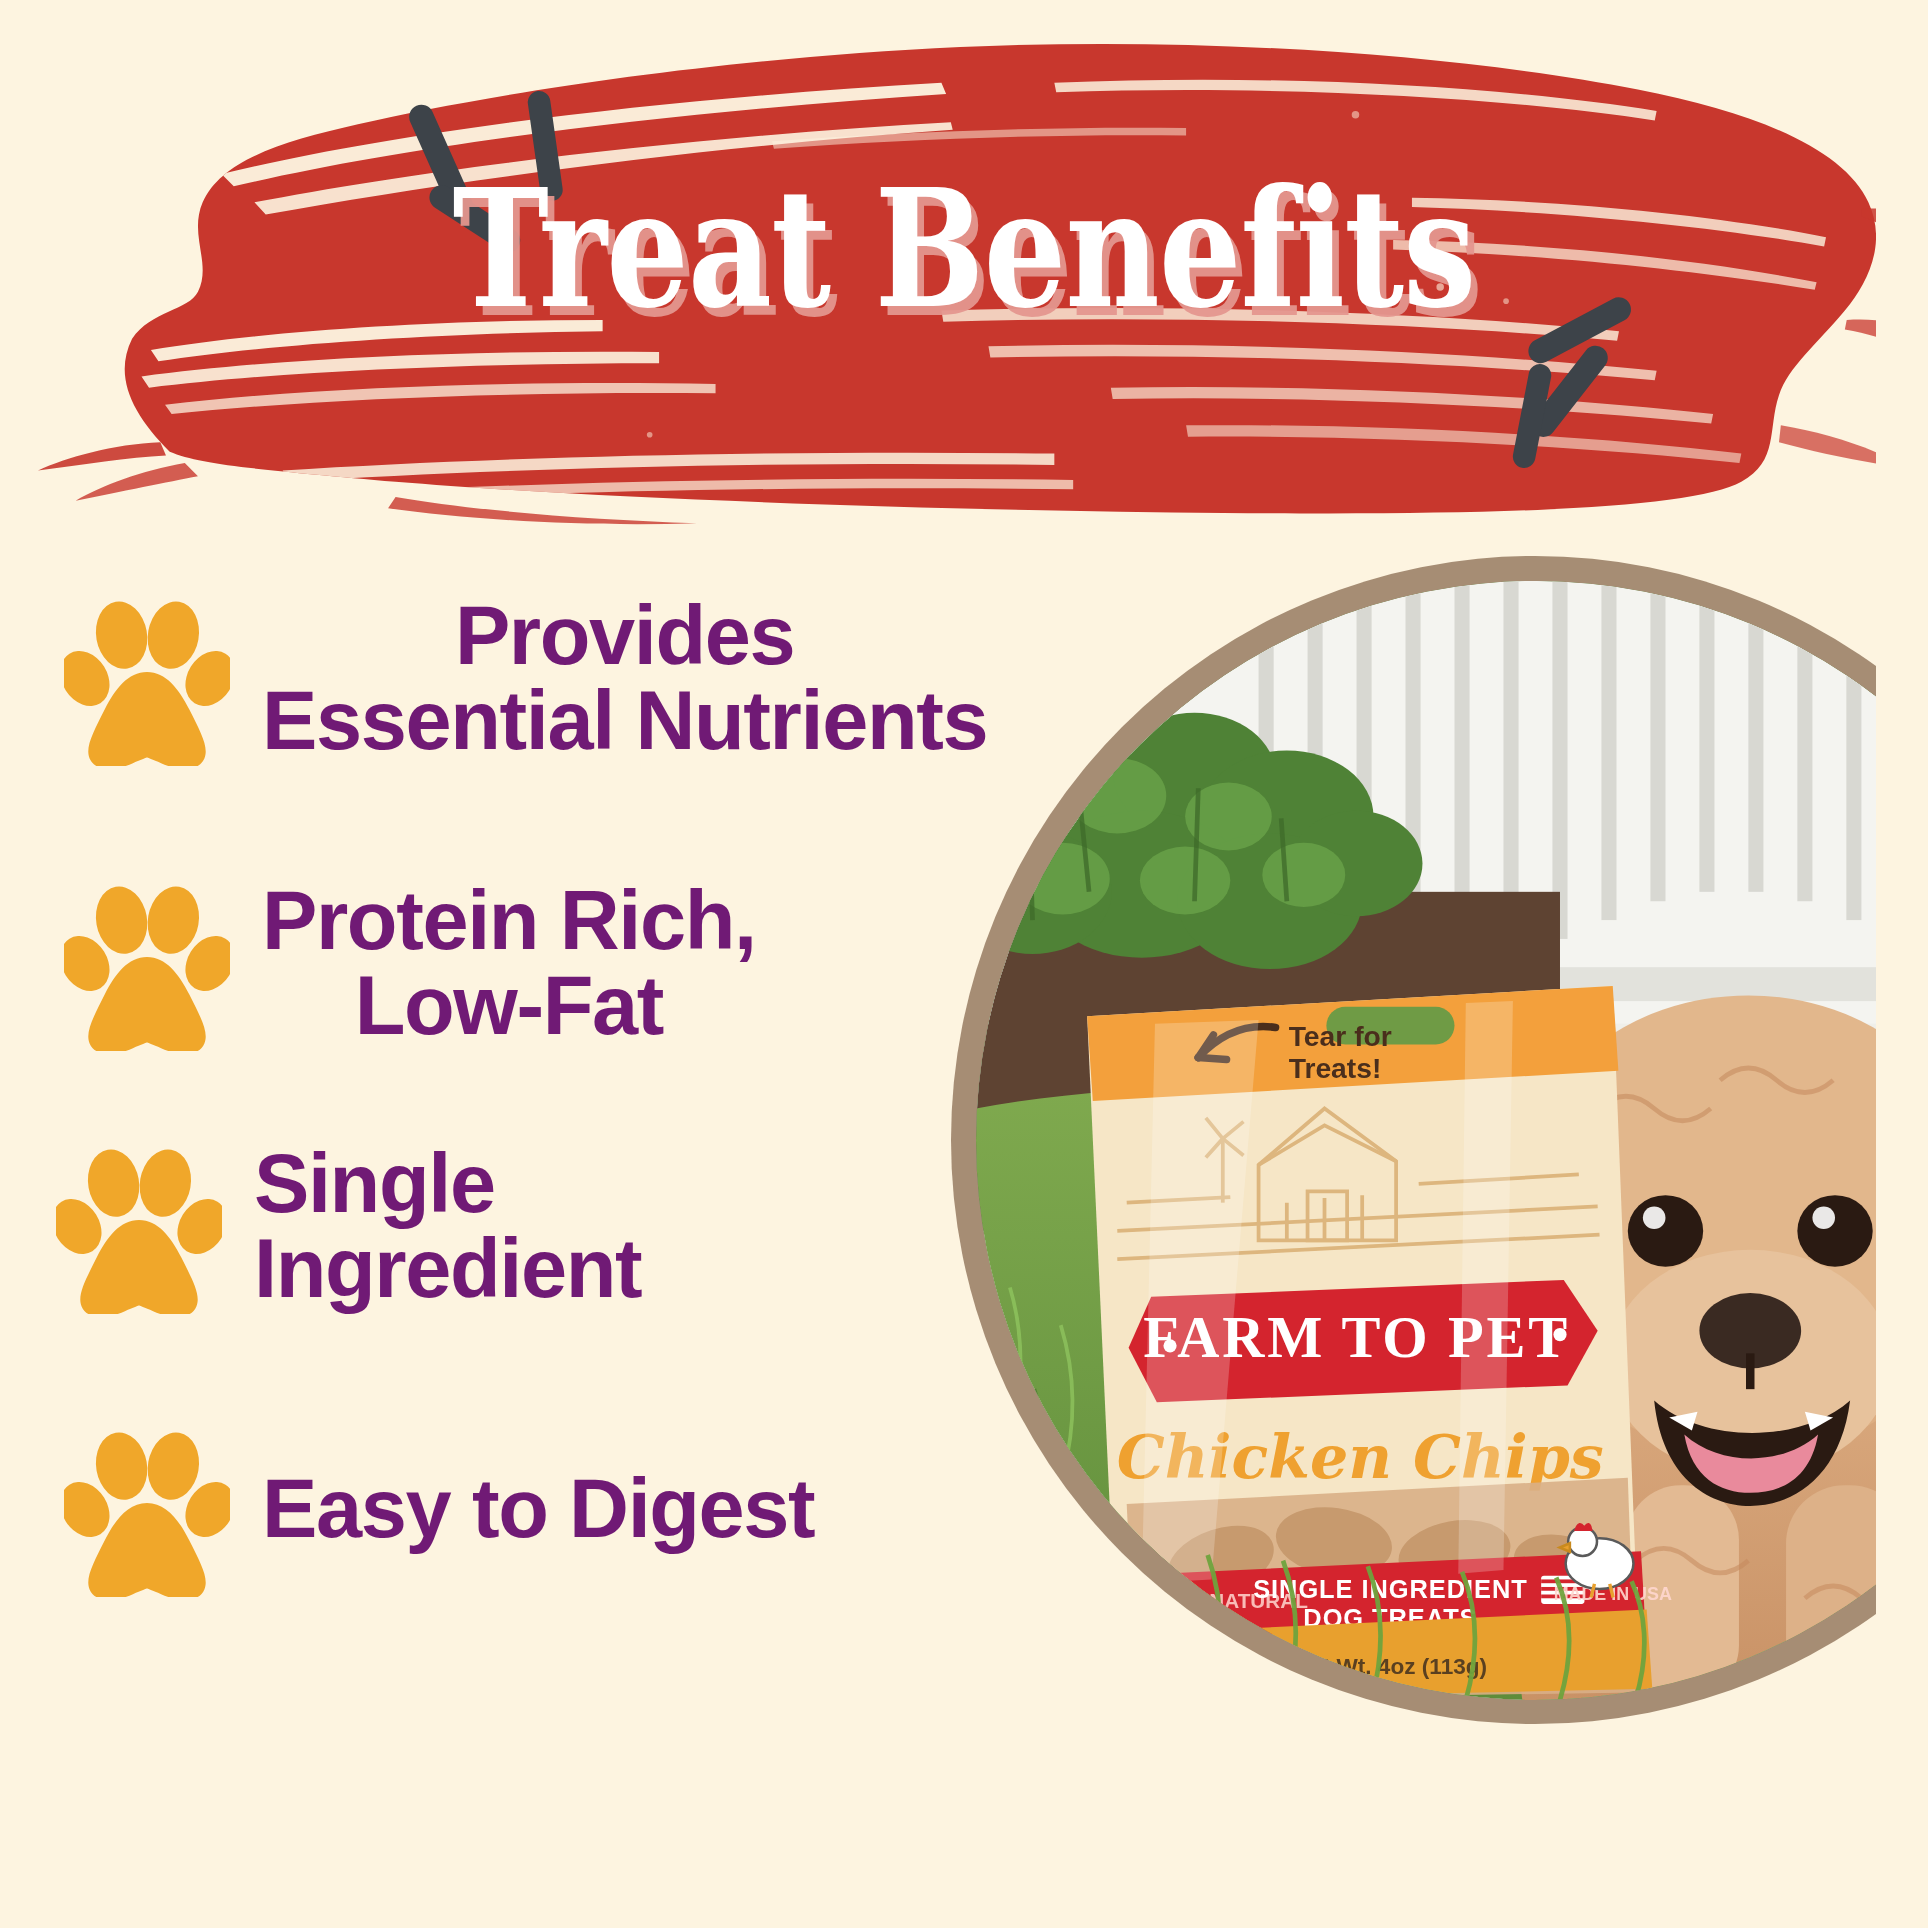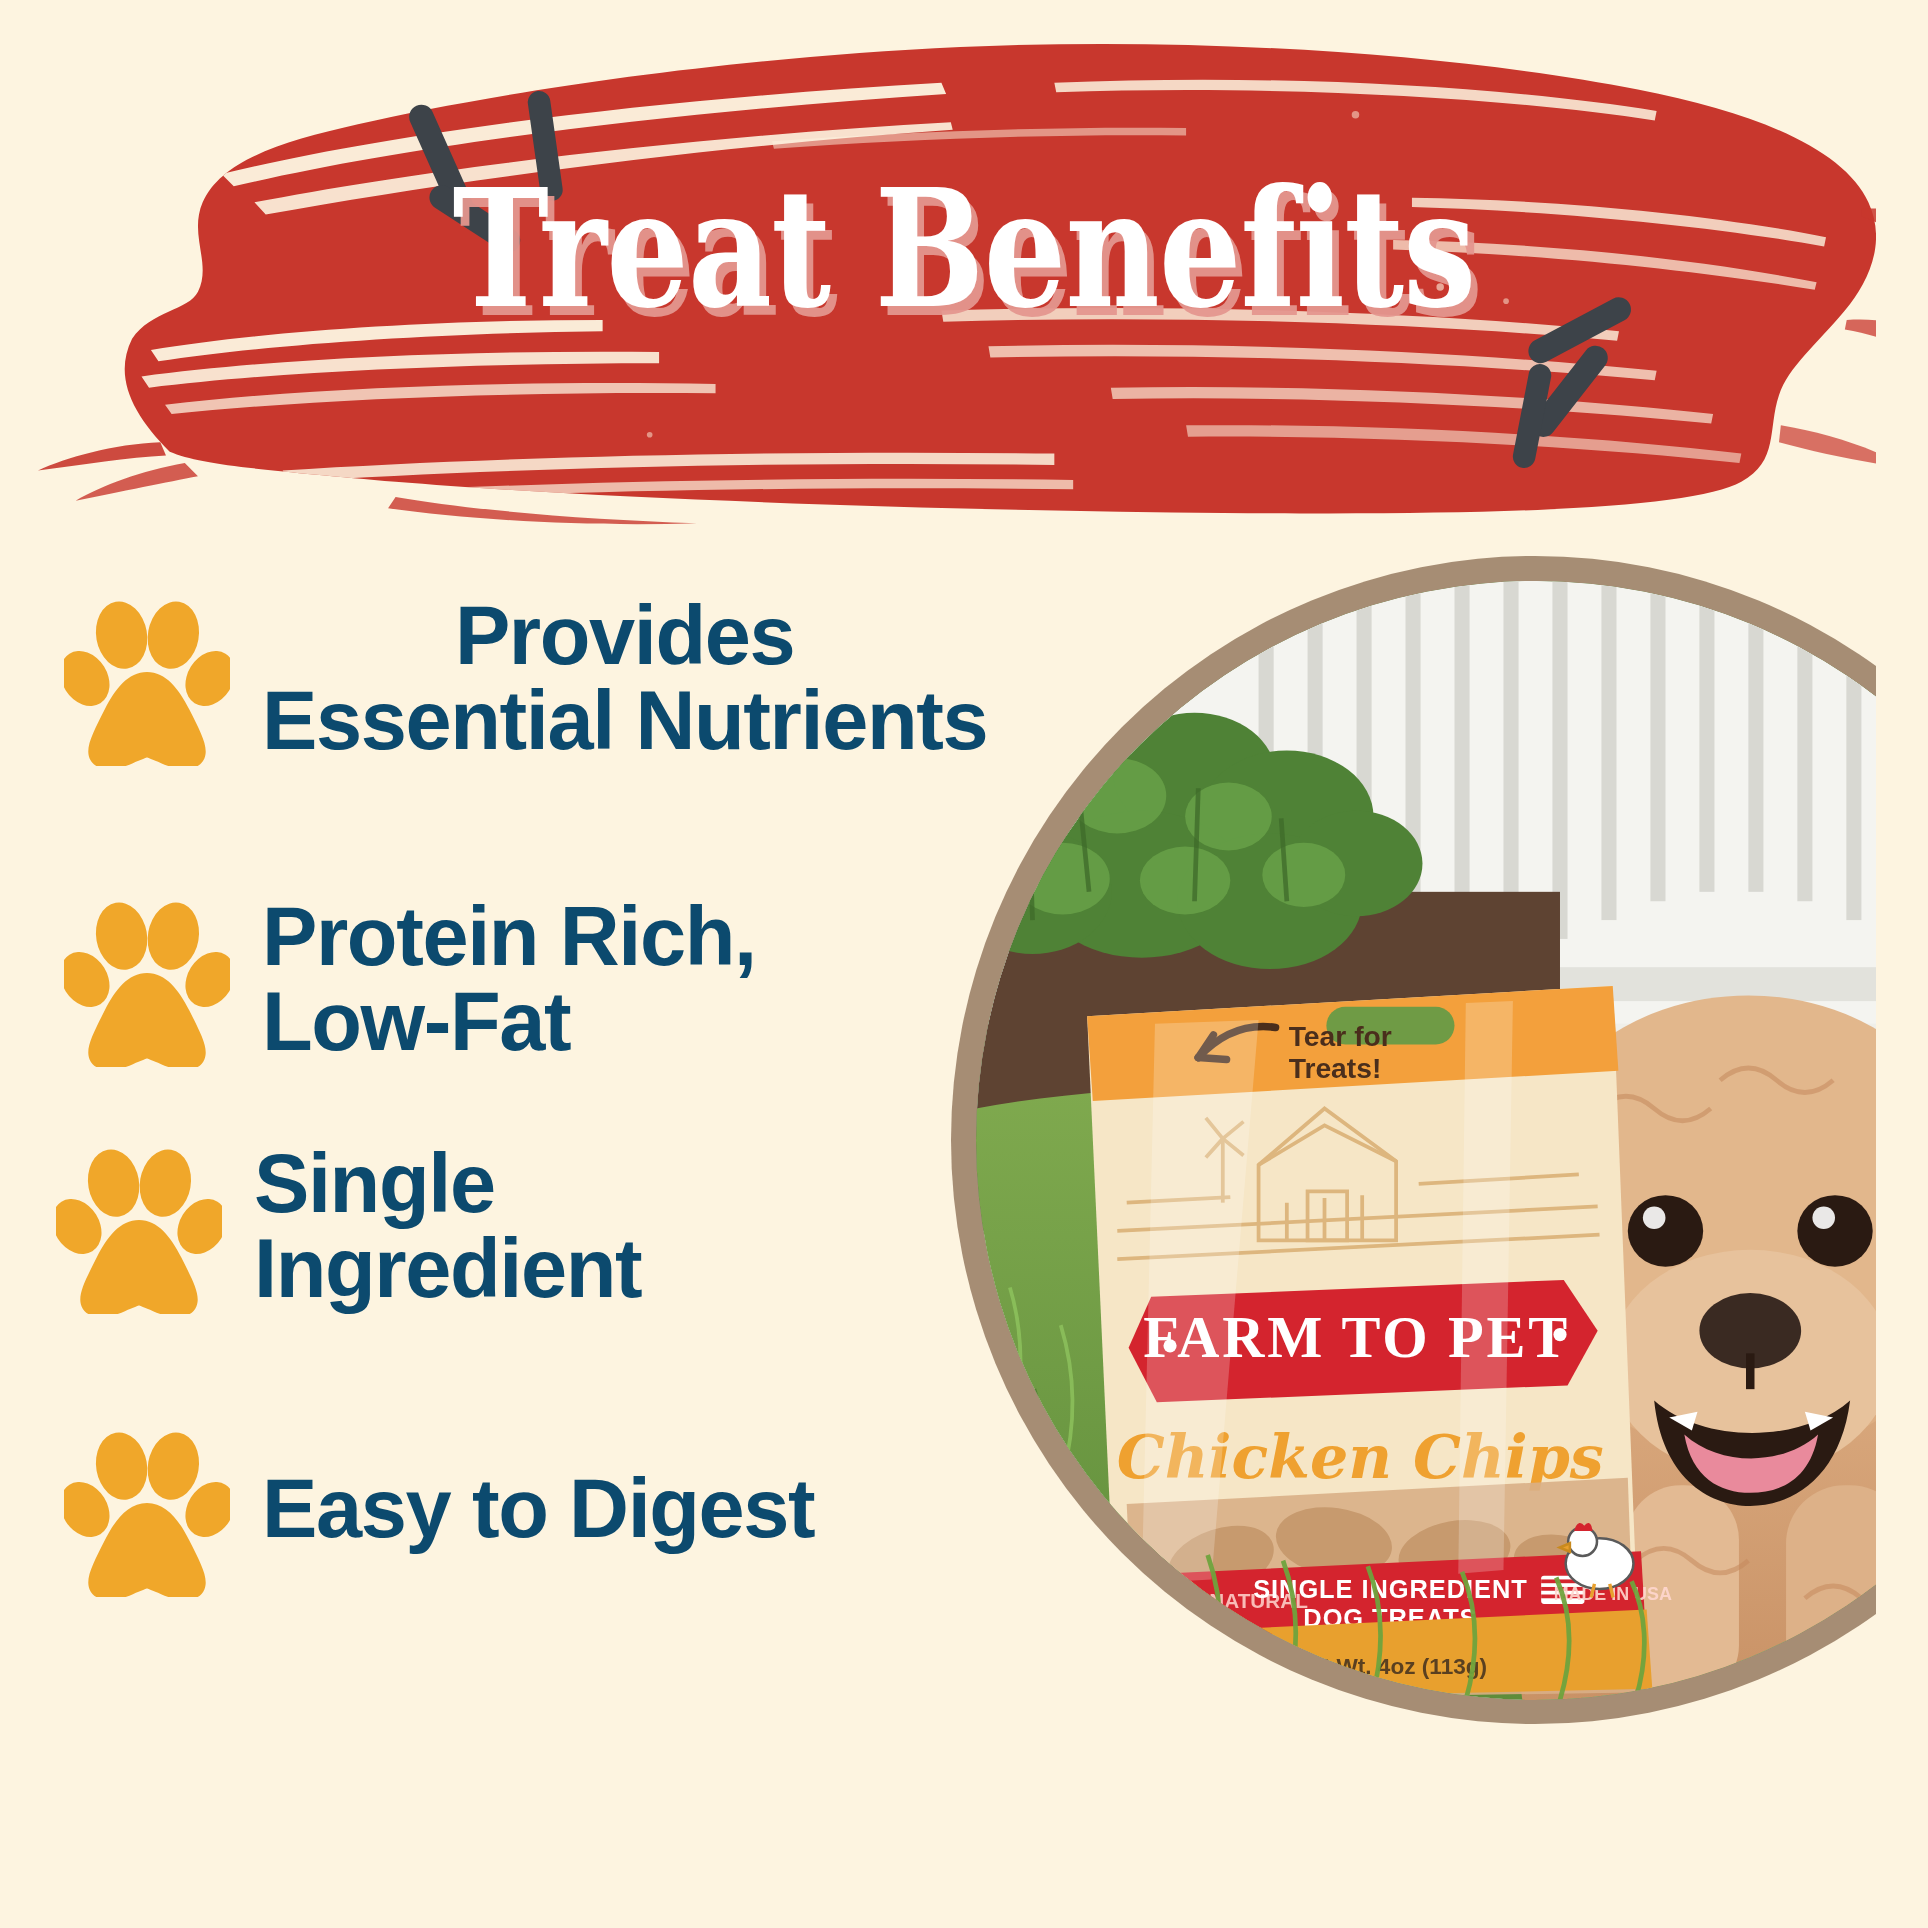--- a/index.html
+++ b/index.html
@@ -30,27 +30,27 @@
 
   
   .benefits{position:absolute;left:0;top:565px;width:998px;}
   .benefit{position:absolute;display:flex;align-items:center;}
   .paw{flex:0 0 auto;width:166px;height:175px;margin-right:32px;}
   .benefit-text{
     font-family:"Liberation Sans", sans-serif;
     font-weight:700;
     font-size:83px;
     line-height:1.02;
-    color:#0c4a6e;
+    color:#701a75;
     letter-spacing:-1.4px;
     white-space:pre-line;
   }
   .b0{left:64px;top:26px;}
   .b0 .benefit-text{text-align:center;}
-  .b1{left:64px;top:327px;}
+  .b1{left:64px;top:311px;text-align:center;}
   .b2{left:56px;top:574px;}
   .b3{left:64px;top:857px;}
 
   
   .photo-wrap{
     position:absolute;left:951px;top:556px;width:1168px;height:1168px;
     border-radius:50%;
     background:#A68D74;
     padding:0;
     box-sizing:border-box;

